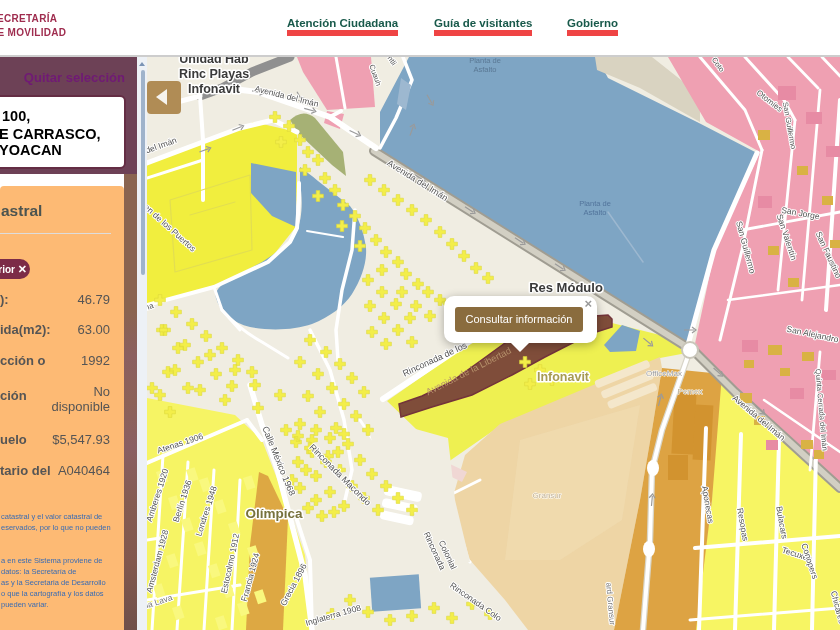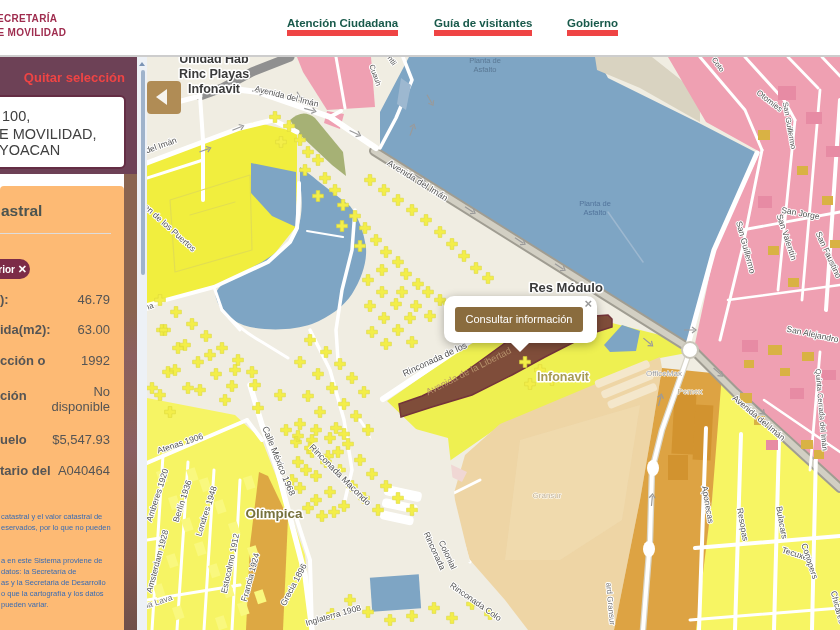--- a/index.html
+++ b/index.html
@@ -6,23 +6,23 @@
   * { margin:0; padding:0; box-sizing:border-box; }
   html,body { width:840px; height:630px; overflow:hidden; font-family:"Liberation Sans", sans-serif; background:#fff; }
   #header { position:absolute; left:0; top:0; width:840px; height:57px; background:#fff; border-bottom:2px solid #cdcdcd; z-index:30; }
   #logo { position:absolute; left:-10px; top:12px; color:#9f2d4f; font-weight:bold; font-size:10px; line-height:13.5px; letter-spacing:0.3px; }
   .nav { position:absolute; top:17px; font-weight:bold; font-size:11.5px; color:#18594a; text-decoration:none; border-bottom:6px solid #ef4444; padding-bottom:1px; }
   #map { position:absolute; left:147px; top:57px; width:693px; height:565px; }
   #sidebar { position:absolute; left:0; top:57px; width:147px; height:573px; z-index:20; }
   #sb-head { position:absolute; left:0; top:0; width:137px; height:117px; background:#6d4156; }
   #sb-strip { position:absolute; left:124px; top:117px; width:13px; height:456px;
      background:linear-gradient(180deg,#8a6450 0%,#8a6450 30%,#8b5f60 40%,#8d6258 50%,#8a5f63 60%,#855c52 72%,#82584e 85%,#70504a 100%); }
-  #quitar { position:absolute; right:22px; top:13px; color:#ef4444; font-weight:bold; font-size:13px;margin-left:19px; }
+  #quitar { position:absolute; right:22px; top:13px; color:#701a75; font-weight:bold; font-size:13px;margin-left:19px; }
   #card { position:absolute; left:-14px; top:38px; width:140px; height:74px; background:#fff; border:2px solid #642d44; border-radius:6px; }
-  #card div { position:absolute; left:11px; color:#404040; font-weight:normal; font-size:14.5px; }
+  #card div { position:absolute; left:11px; color:#000000; font-weight:bold; font-size:14.5px; }
   #panel { position:absolute; left:0; top:129px; width:124px; height:456px; background:#fdba74; border-radius:4px 4px 0 0; }
   .lbl { position:absolute; font-size:13px; font-weight:bold; color:#555; }
   .val { position:absolute; right:14px; font-size:13px; color:#555; text-align:right; }
   .blue { position:absolute; left:1px; font-size:7.5px; color:#3a6cb3; line-height:11px; white-space:nowrap; }
   #chip { position:absolute; left:-34px; top:73px; width:64px; height:20px; background:#7c2b47; border-radius:10px; color:#fff; font-size:10px; font-weight:bold; line-height:20px; text-align:right; padding-right:3px; }
   #scroll { position:absolute; left:137px; top:0; width:10px; height:573px; background:#edf1f6; }
   #thumb { position:absolute; left:4px; top:13px; width:4px; height:205px; background:#9fb3cb; border-radius:2px; }
   #sarrow { position:absolute; left:2px; top:5px; width:0; height:0; border-left:3px solid transparent; border-right:3px solid transparent; border-bottom:4px solid #7a93b5; }
   #backbtn { position:absolute; left:0px; top:24px; width:34px; height:33px; background:#b08c55; border-radius:4px; z-index:10; }
   #backbtn:after { content:""; position:absolute; left:9px; top:8px; border-right:11px solid #f5f3ee; border-top:8px solid transparent; border-bottom:8px solid transparent; }
@@ -289,21 +289,21 @@
   <a class="nav" style="left:287px">Atención Ciudadana</a>
   <a class="nav" style="left:434px">Guía de visitantes</a>
   <a class="nav" style="left:567px">Gobierno</a>
 </div>
 <div id="sidebar">
   <div id="sb-strip"></div>
   <div id="sb-head"></div>
   <div id="quitar">Quitar selección</div>
   <div id="card">
     <div style="top:11px; left:14px">100,</div>
-    <div style="top:29px">E MOVILIDAD,</div>
+    <div style="top:29px">E CARRASCO,</div>
     <div style="top:45px">YOACAN</div>
   </div>
   <div id="panel">
     <div class="lbl" style="left:1px; top:16px; font-size:15.5px; color:#4b5450">astral</div>
     <div style="position:absolute; left:0; top:47px; width:111px; border-top:1px solid #ddd"></div>
     <div id="chip">rior <span style="font-size:11px">✕</span></div>
     <div class="lbl" style="left:0; top:106px">):</div>
       <div class="val" style="top:106px">46.79</div>
     <div class="lbl" style="left:0; top:136px">ida(m2):</div>
       <div class="val" style="top:136px">63.00</div>

